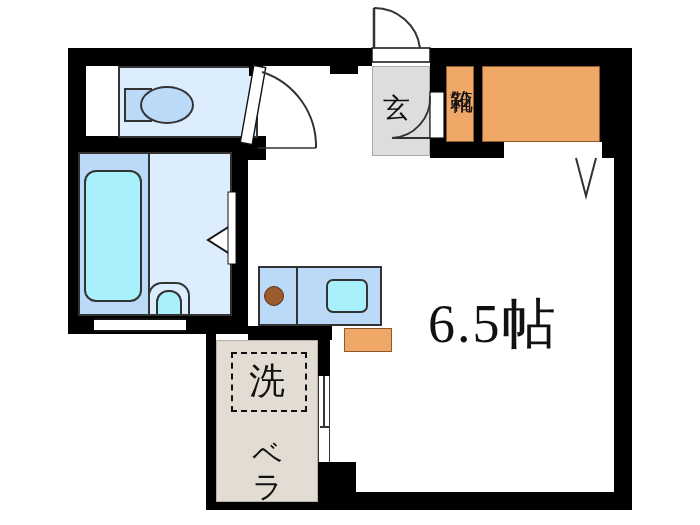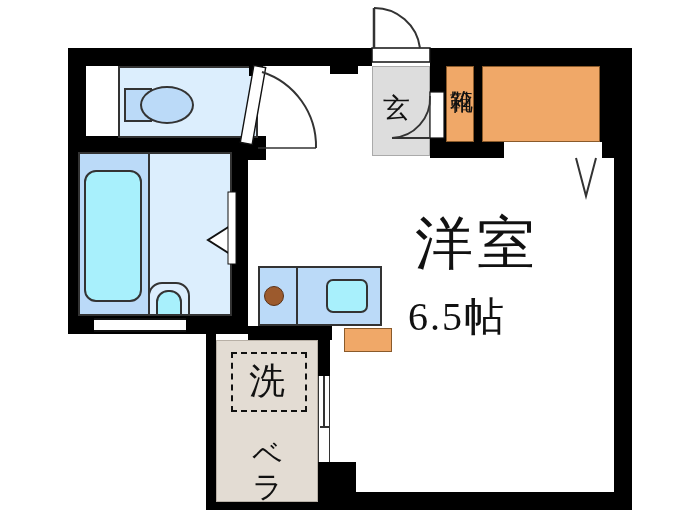--- a/index.html
+++ b/index.html
@@ -105,22 +105,21 @@
   <div class="abs" style="left:231px;top:352px;width:76px;height:60px;border:2px dashed #111;"></div>
   <div class="room-label" style="left:249px;top:363px;font-size:36px;">洗</div>
   <div class="room-label" style="left:252px;top:420px;font-size:30px;line-height:1.05;
               writing-mode:vertical-rl;text-orientation:upright;height:76px;">ベラ</div>
 
   <div class="abs" style="left:318px;top:376px;width:12px;height:86px;background:#ffffff;
               border-left:1px solid #333;border-right:1px solid #333;"></div>
   <div class="abs" style="left:323px;top:376px;width:2px;height:52px;background:#333;"></div>
   <div class="abs" style="left:320px;top:426px;width:9px;height:2px;background:#333;"></div>
 
-  <div class="room-label" style="left:415px;top:215px;font-size:58px;letter-spacing:4px;">洋室</div>
-  <div class="room-label" style="left:408px;top:297px;font-size:40px;letter-spacing:2px;">6.5帖</div>
+  <div class="room-label" style="left:428px;top:297px;font-size:54px;letter-spacing:2px;">6.5帖</div>
 
   <svg width="700" height="525">
 
     <g>
       <rect x="372" y="48" width="58" height="14" fill="#ffffff" stroke="#111" stroke-width="1.5"></rect>
       <line x1="374" y1="48" x2="374" y2="8" stroke="#333" stroke-width="2.5"></line>
       <path d="M374 8 A 46 46 0 0 1 420 48" fill="none" stroke="#333" stroke-width="2"></path>
     </g>
 
     <g>

